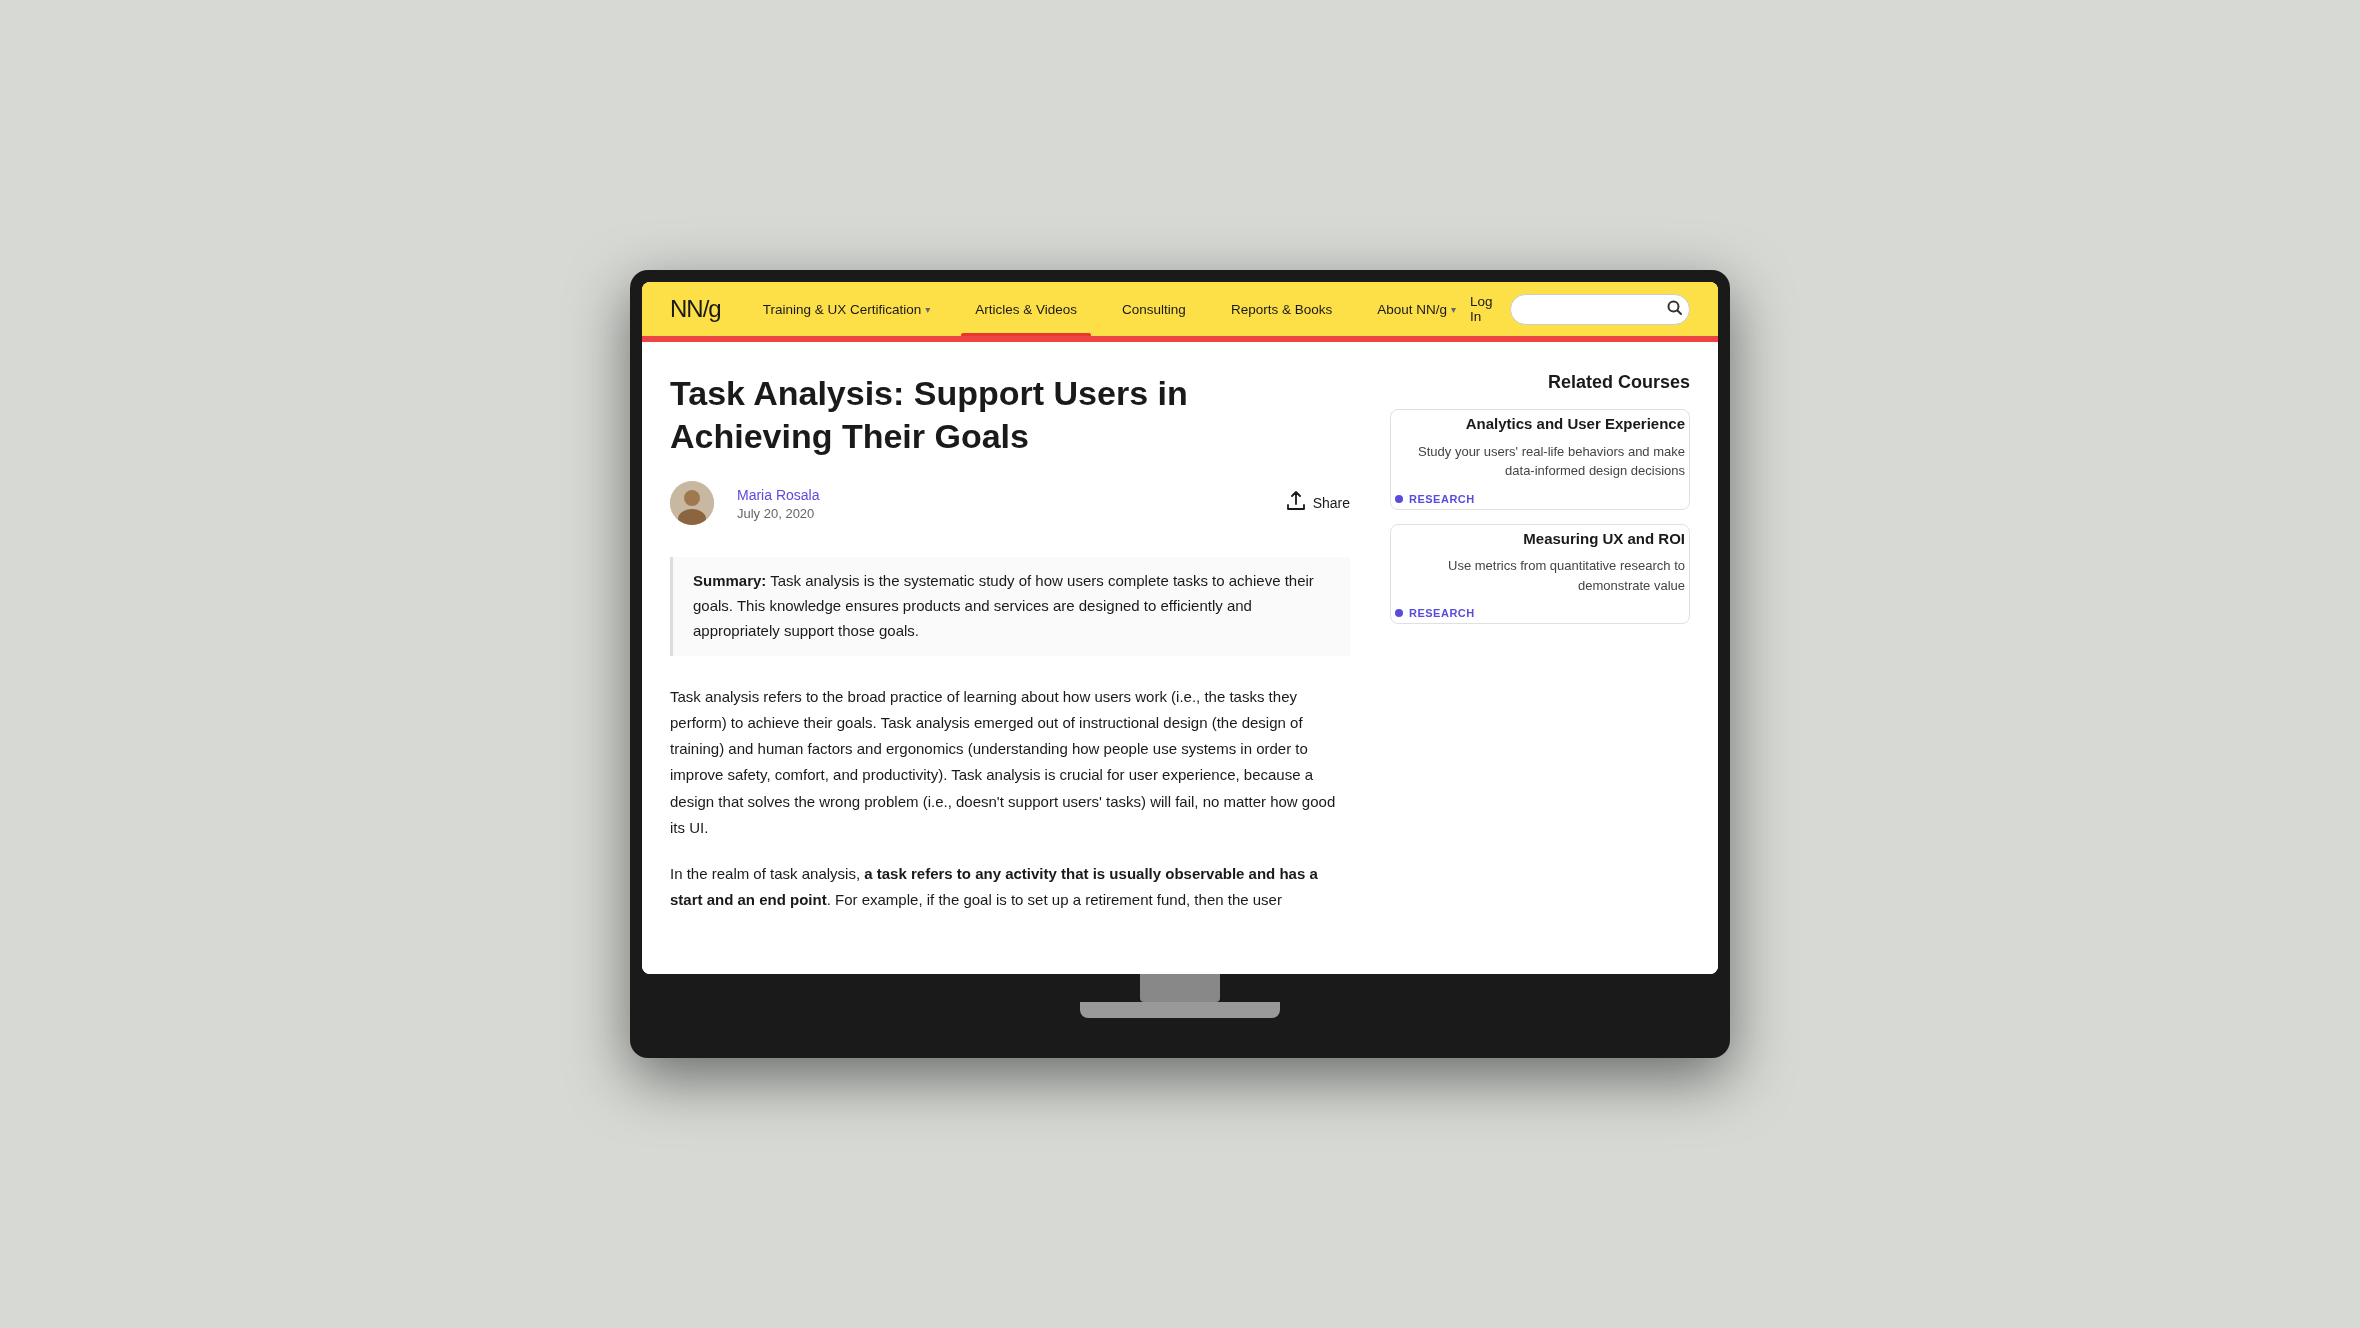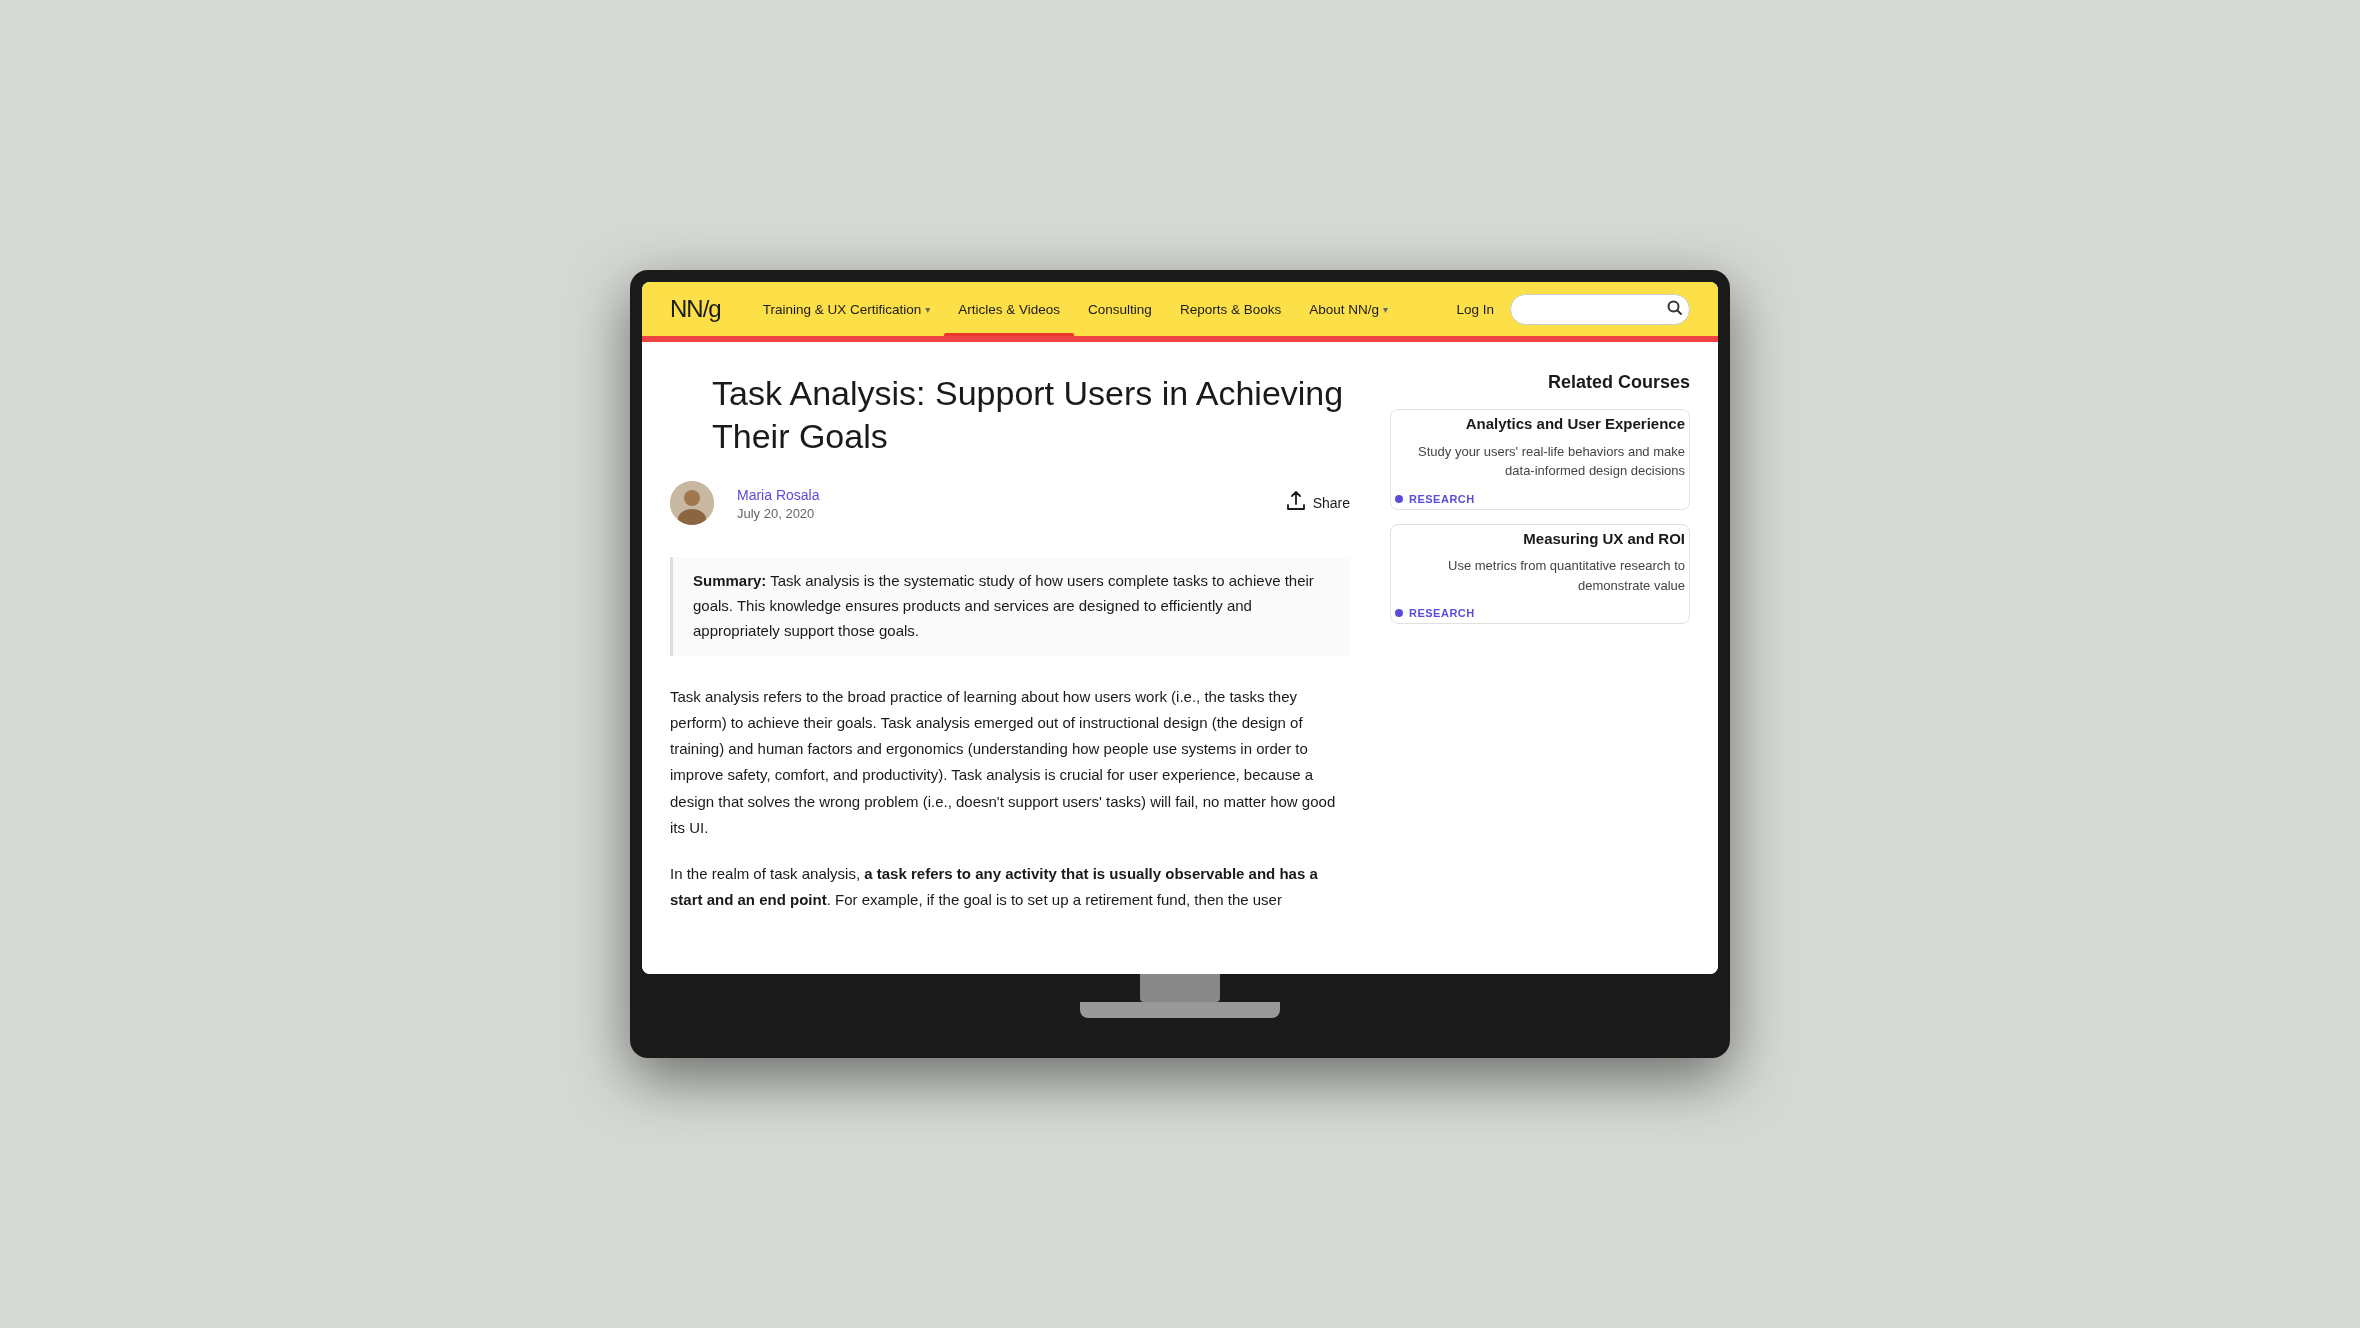--- a/index.html
+++ b/index.html
@@ -49,21 +49,21 @@
       text-decoration: none;
     }
 
     .nav-logo span {
       font-weight: 300;
     }
 
     .nav-links {
       display: flex;
       align-items: stretch;
-      gap: 0;
+      gap: 17px;
       height: 100%;
       flex: 1;
     }
 
     .nav-link {
       display: flex;
       align-items: center;
       padding: 0 14px;
       font-size: 13.5px;
       color: #1a1a1a;
@@ -151,25 +151,24 @@
     .sidebar-col {
       width: 300px;
       padding-top: 30px;
       flex-shrink: 0;
       text-align: right;
     }
 
     
     .article-title {
       font-size: 34px;
-      font-weight: 400;
+      font-weight: 700;
       color: #1a1a1a;
       line-height: 1.25;
       margin-bottom: 24px;
-      margin-left: 42px;
     }
 
     .article-meta {
       display: flex;
       align-items: center;
       justify-content: space-between;
       margin-bottom: 32px;
     }
 
     .author-info {

